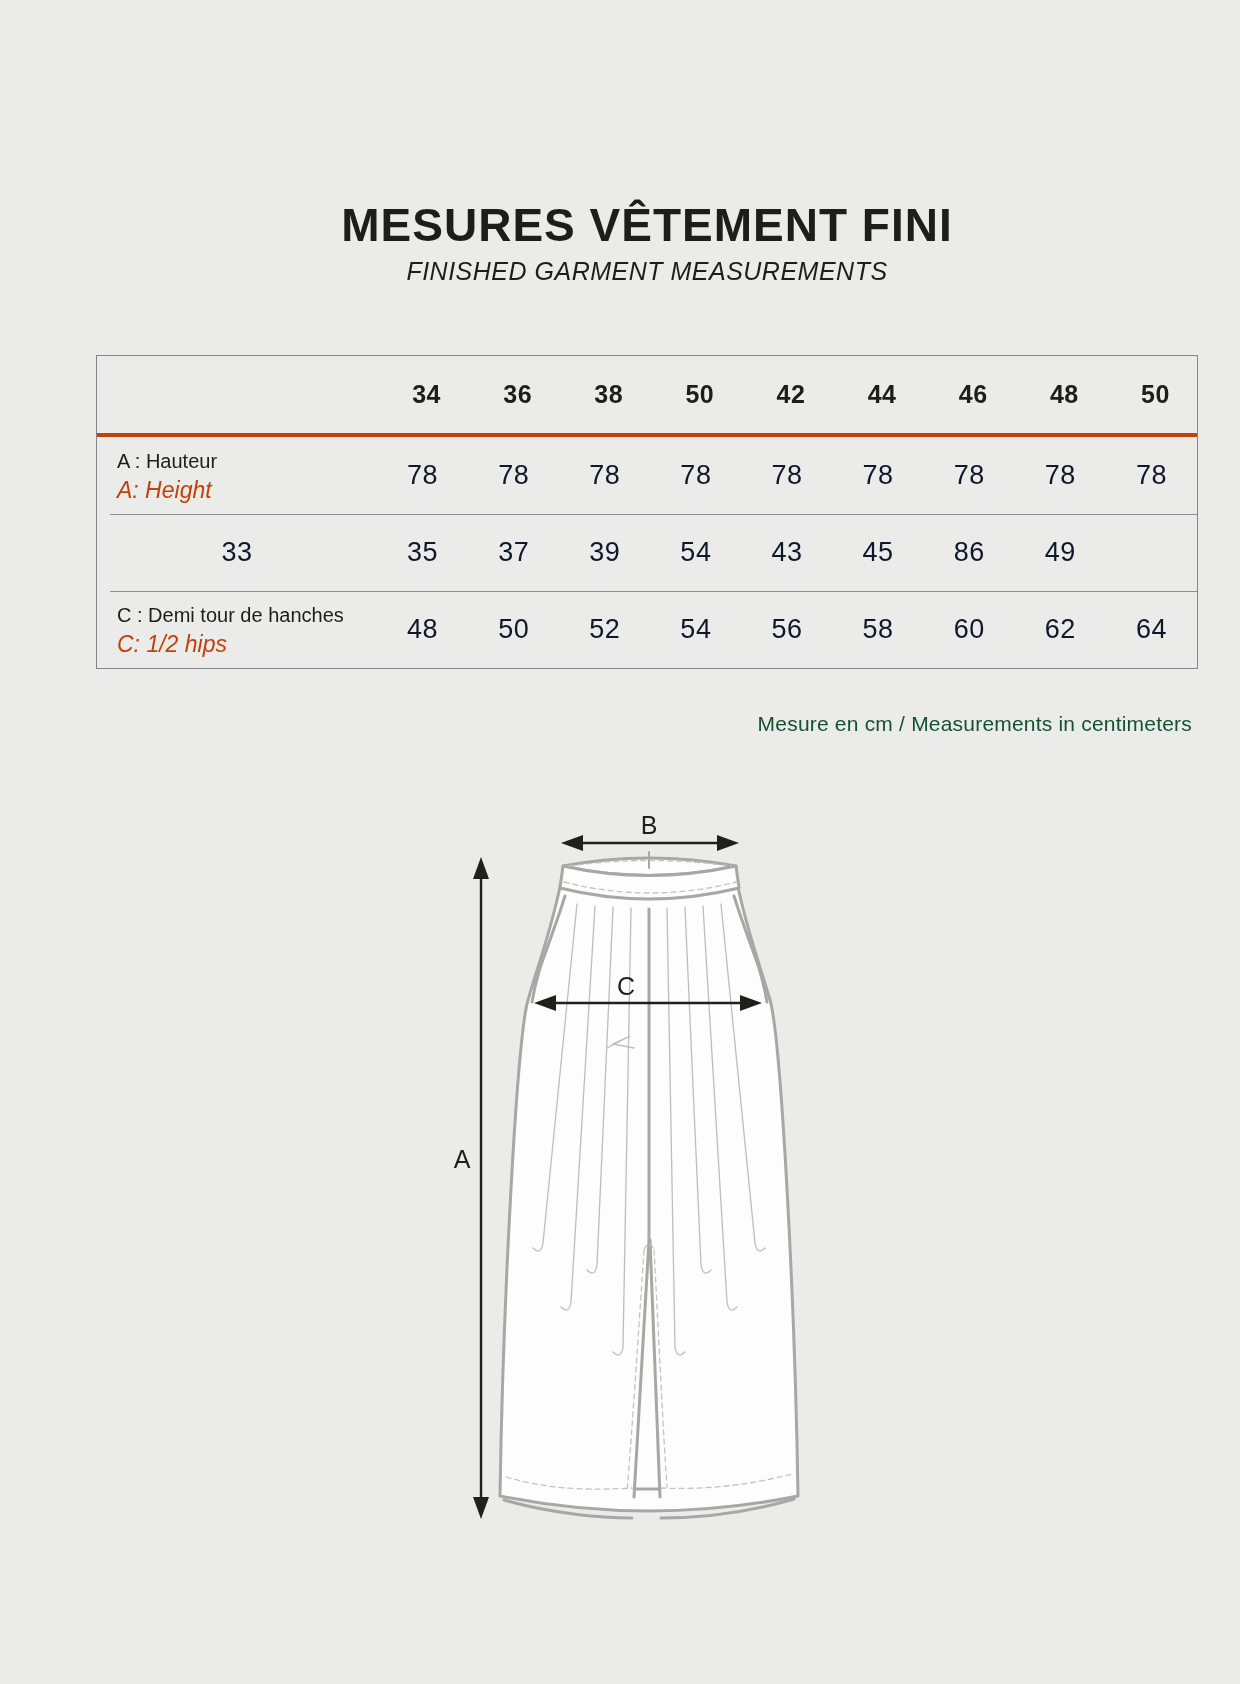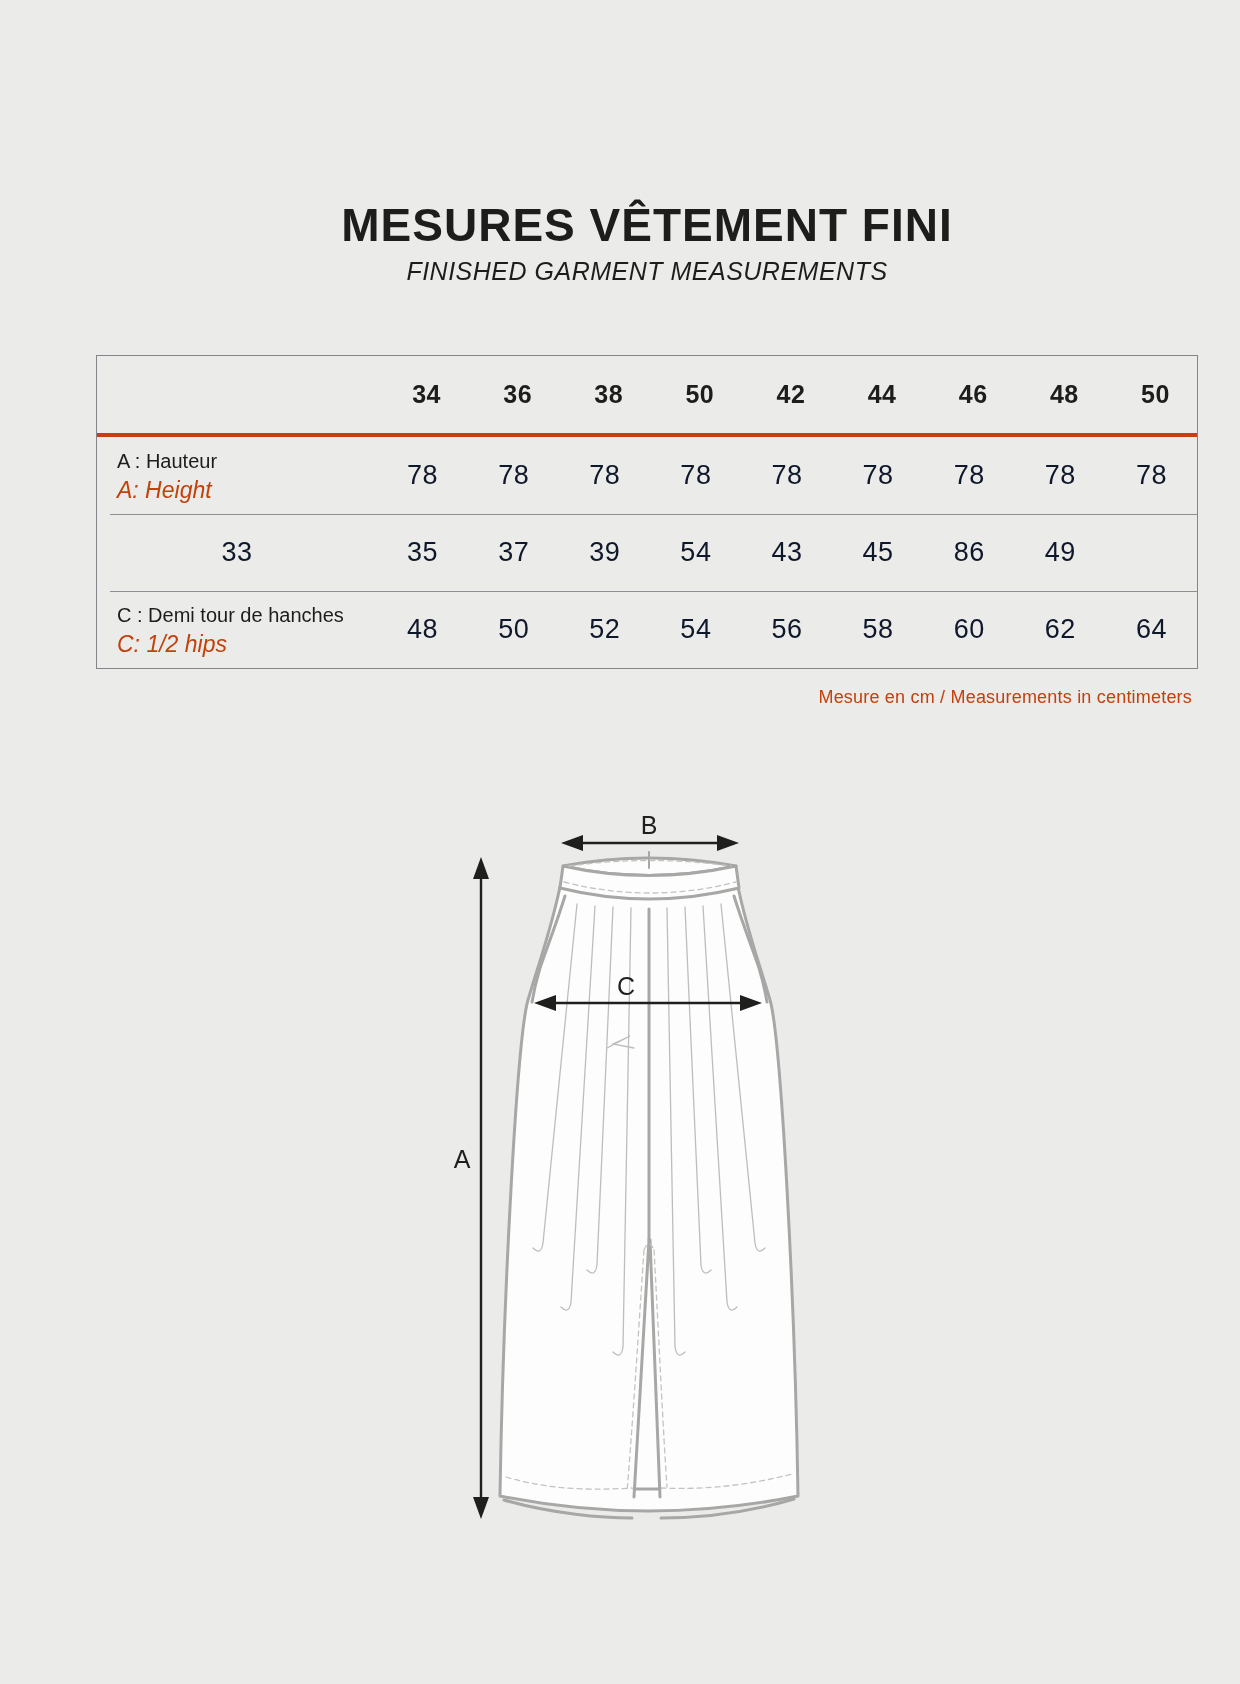--- a/index.html
+++ b/index.html
@@ -48,22 +48,22 @@
   .size-head{font-weight:bold;font-size:25px;letter-spacing:.5px;}
   .label-cell{
     flex-direction:column;align-items:flex-start;justify-content:center;
     padding-left:20px;line-height:29px;
   }
   .lbl-fr{font-size:20px;color:#1d1d1b;}
   .lbl-en{font-size:23px;font-style:italic;color:#c2410c;}
   .val{font-size:27px;color:#0f172a;letter-spacing:.5px;}
 
   .table-note{
-    position:absolute;top:687px;right:96px;
-    font-size:18px;color:#c2410c;letter-spacing:.2px;
+    position:absolute;top:712px;right:96px;
+    font-size:21px;color:#14532d;letter-spacing:.2px;
   }
 
   
   .skirt-svg{position:absolute;left:380px;top:780px;}
   .outline{fill:none;stroke:#a7a7a5;stroke-width:3;stroke-linejoin:round;stroke-linecap:round;}
   .fillwhite{fill:#fdfdfd;}
   .thin{fill:none;stroke:#bdbdbb;stroke-width:1.3;stroke-linecap:round;}
   .dash{fill:none;stroke:#c3c3c1;stroke-width:1.3;stroke-dasharray:5 4;stroke-linecap:round;}
   .arrow{stroke:#1f1f1d;stroke-width:2.4;fill:none;}
   .ahead{fill:#1f1f1d;stroke:none;}

